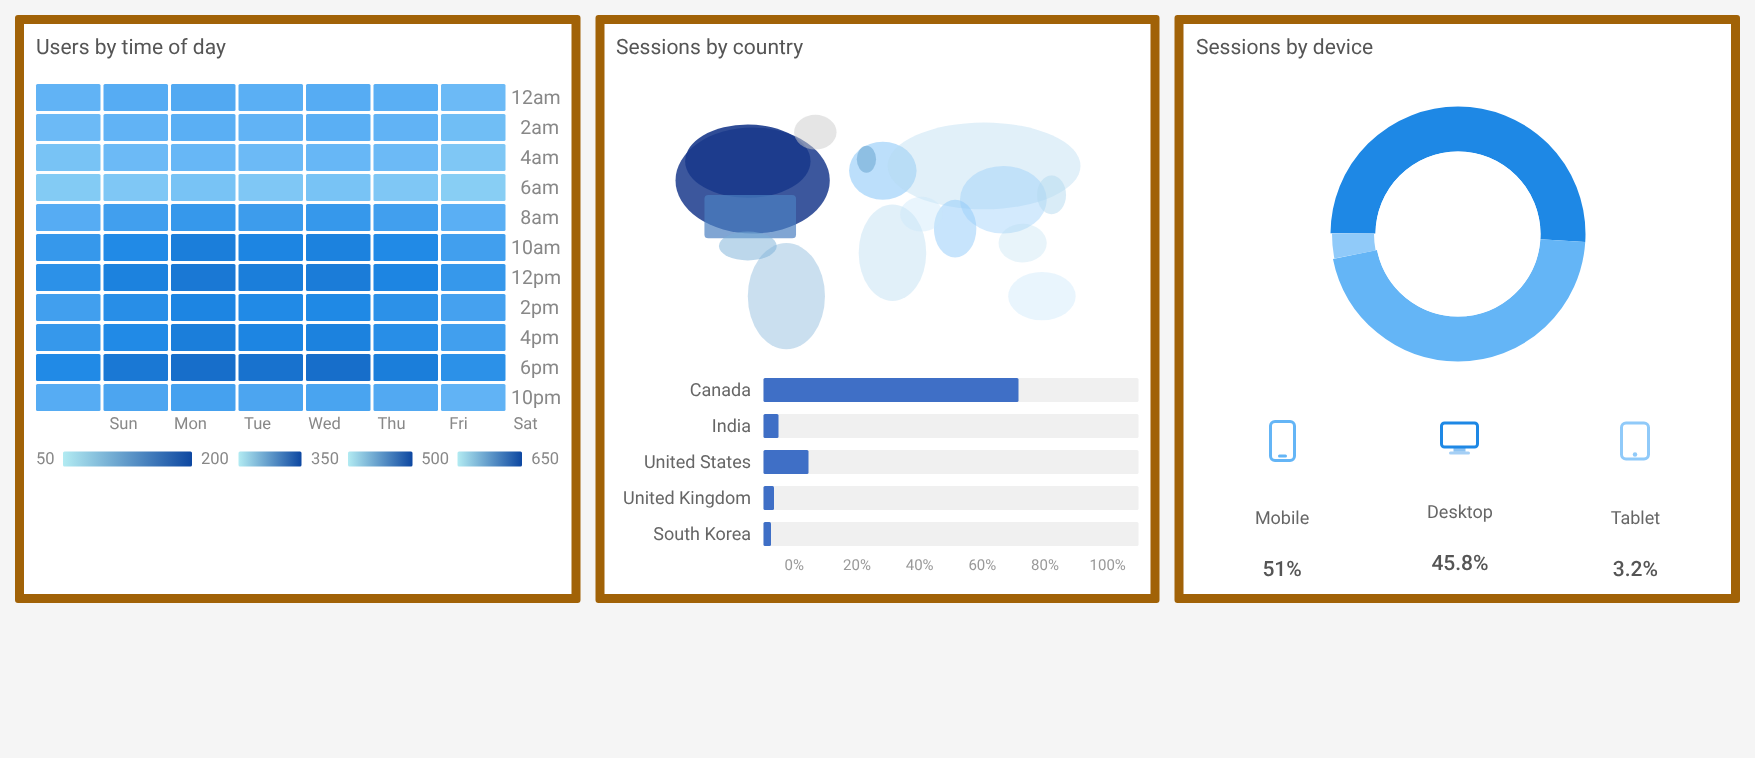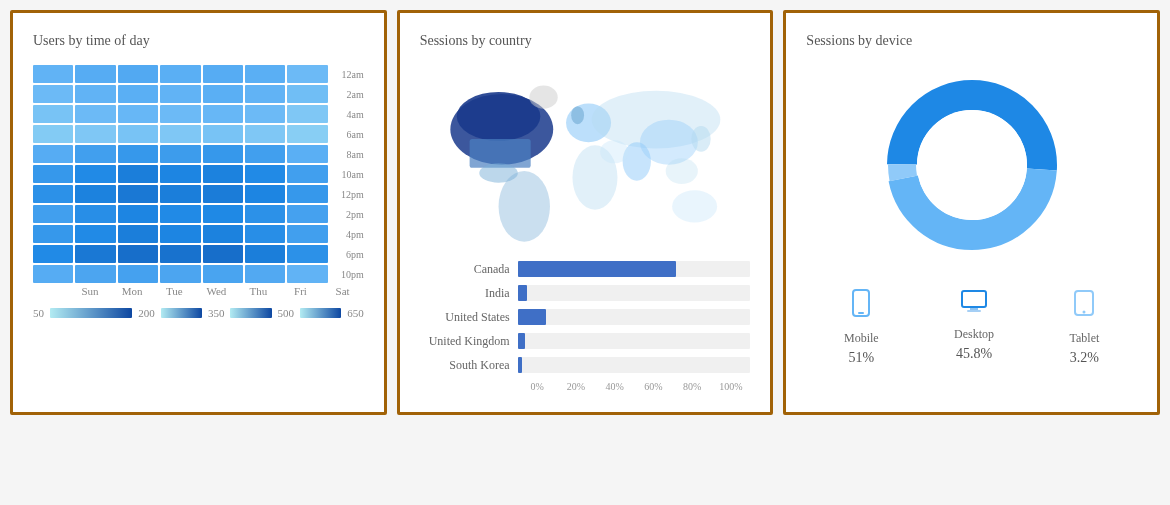--- a/index.html
+++ b/index.html
@@ -10,25 +10,24 @@
       color: #555;
       padding: 10px;
     }
     .dashboard {
       display: flex;
       gap: 10px;
       background: #f5f5f5;
     }
     .card {
       background: #fff;
-      border: 3px solid #a16207;
+      border: 6px solid #a16207;
       border-radius: 2px;
-      padding: 20px;
-      flex: 1;
-      font-family: Liberation Serif, serif;
+      padding: 8px;
+      flex: 1;
     }
     .card-title {
       font-size: 14px;
       color: #555;
       margin-bottom: 16px;
       font-weight: 400;
     }
 
     
     .heatmap-card { min-width: 340px; max-width: 380px; }
@@ -42,21 +41,21 @@
       display: grid;
       grid-template-columns: repeat(7, 1fr);
       gap: 2px;
       flex: 1;
     }
     .heatmap-cell {
       height: 18px;
       border-radius: 1px;
     }
     .heatmap-label {
-      font-size: 10px;
+      font-size: 13px;
       color: #888;
       width: 32px;
       text-align: right;
       white-space: nowrap;
     }
     .heatmap-footer {
       display: flex;
       align-items: center;
       gap: 0;
       margin-top: 10px;
@@ -141,21 +140,21 @@
     .donut-svg { width: 200px; height: 200px; }
     .device-legend {
       display: flex;
       justify-content: space-around;
       align-items: flex-start;
     }
     .device-item {
       display: flex;
       flex-direction: column;
       align-items: center;
-      gap: 4px;
+      gap: 20px;
     }
     .device-icon {
       font-size: 24px;
       margin-bottom: 4px;
     }
     .device-name {
       font-size: 12px;
       color: #666;
     }
     .device-pct {

